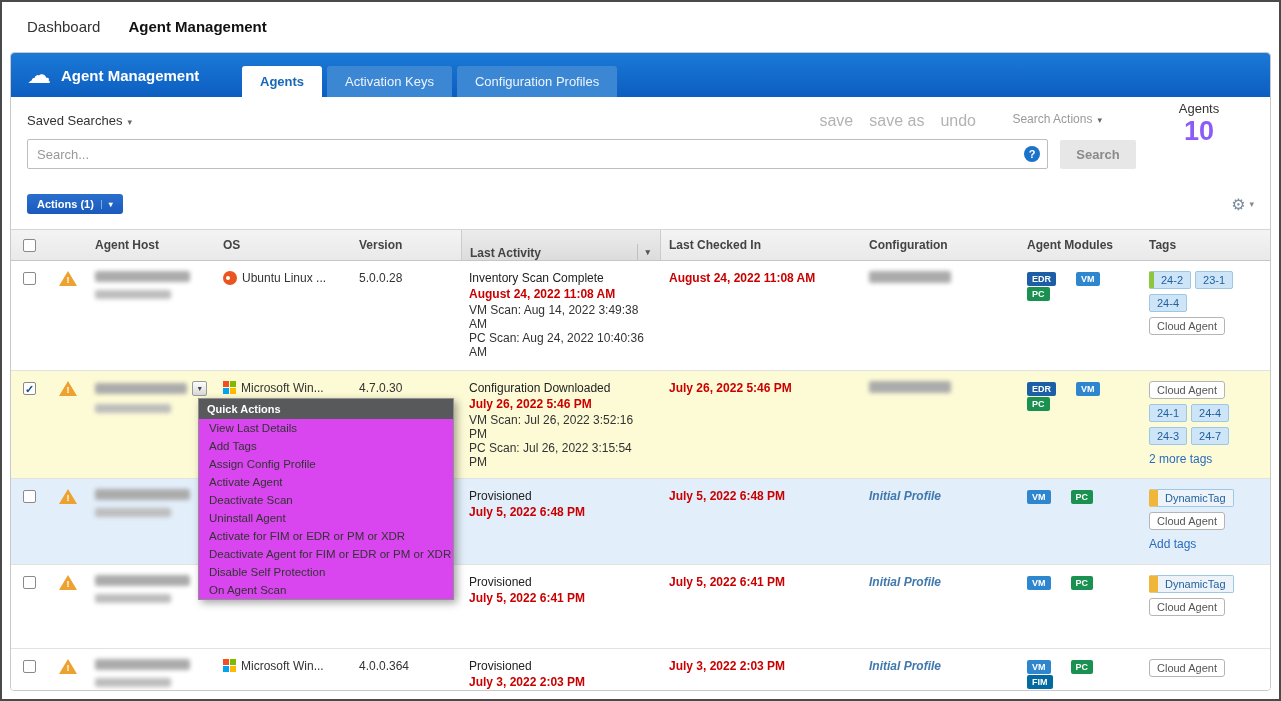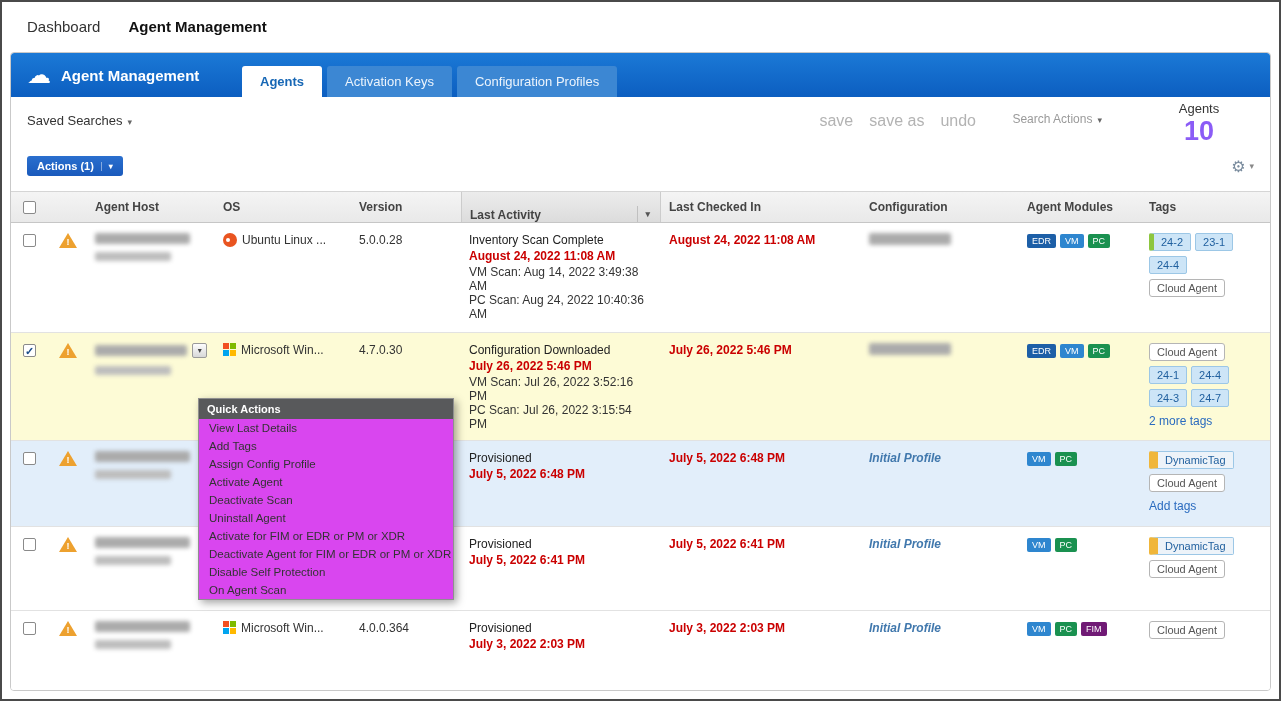--- a/index.html
+++ b/index.html
@@ -103,22 +103,22 @@
     linear-gradient(#f25022,#f25022) 0 0/6px 6px no-repeat,
     linear-gradient(#7fba00,#7fba00) 7px 0/6px 6px no-repeat,
     linear-gradient(#00a4ef,#00a4ef) 0 7px/6px 6px no-repeat,
     linear-gradient(#ffb900,#ffb900) 7px 7px/6px 6px no-repeat; }
   .act-title { color:#222; }
   .act-date { color:#ca0000; font-weight:bold; margin:2px 0; }
   .act-line { color:#333; }
   .c-checkedin { color:#ca0000; font-weight:bold; }
   .cfg { width:82px; height:12px; }
   .profile { font-style:italic; color:#4178ad; font-weight:bold; cursor:pointer; }
-  .mod { display:inline-block; color:#fff; font-size:9px; font-weight:normal; padding:2px 5px;
-    border-radius:2px; margin-right:4px; }
+  .mod { display:inline-block; color:#fff; font-size:9px; font-weight:bold; padding:2px 5px;
+    border-radius:2px; margin-right:20px; }
   .c-tags { line-height:1; }
   .tag { display:inline-block; height:18px; line-height:16px; padding:0 7px; font-size:11px;
     margin:0 4px 5px 0; border-radius:2px; cursor:pointer; white-space:nowrap; }
   .tag-blue { background:#cde5f7; border:1px solid #9cc7e6; color:#1f5f9e; }
   .tag-plain { background:#fff; border:1px solid #b5b5b5; color:#555; border-radius:3px; }
   .tag-dynamic { background:#edf3f9; border:1px solid #9cc7e6; color:#1f5f9e;
     border-left:9px solid #f0b63a; }
   .tag-link { display:block; color:#2a6bbf; font-size:12px; margin-top:3px; cursor:pointer; }
 
   
@@ -153,20 +153,27 @@
       <div class="ctl-row1">
         <span class="saved-searches" data-name="saved-searches-dropdown"><span data-name="saved-searches-label">Saved Searches</span><span class="caret" data-name="chevron-down-icon">▾</span></span>
         <span class="dim-links" data-name="save-links">
           <span class="dim" data-name="save-link">save</span>
           <span class="dim" data-name="save-as-link">save as</span>
           <span class="dim" data-name="undo-link">undo</span>
         </span>
         <span class="search-actions" data-name="search-actions-dropdown"><span data-name="search-actions-label">Search Actions</span><span class="caret" data-name="chevron-down-icon">▾</span></span>
       </div>
 
+      <div class="ctl-row2">
+        <span class="search-wrap" data-name="search-field-wrap">
+          <input class="search-input" data-name="search-input" placeholder="Search..." style="">
+          <span class="help" data-name="help-icon">?</span>
+        </span>
+        <button class="search-btn" data-name="search-button">Search</button>
+      </div>
 
       <div class="agents-block" data-name="agents-count-block">
         <div class="agents-label" data-name="agents-label">Agents</div>
         <div class="agents-count" data-name="agents-count">10</div>
       </div>
 
       <div class="ctl-row3">
         <span class="actions-btn" data-name="actions-button">
             <span data-name="actions-button-label">Actions (1)</span>
             <span class="btn-caret" data-name="chevron-down-icon">▾</span>
@@ -290,21 +297,21 @@
               <div class="host-line2"><span class="redact hr2" data-name="redacted-host-detail"></span></div>
             </div>
             <div class="cell c-os" data-name="os-cell"><span class="os-icon os-windows" data-name="windows-os-icon"></span><span class="os-label" data-name="os-name">Microsoft Win...</span></div>
             <div class="cell c-version" data-name="agent-version">4.0.0.364</div>
             <div class="cell c-activity" data-name="last-activity-cell">
               <div class="act-title" data-name="last-activity-title">Provisioned</div>
               <div class="act-date" data-name="last-activity-date">July 3, 2022 2:03 PM</div>
             </div>
             <div class="cell c-checkedin" data-name="last-checked-in">July 3, 2022 2:03 PM</div>
             <div class="cell c-config" data-name="configuration-cell"><span class="profile" data-name="configuration-profile">Initial Profile</span></div>
-            <div class="cell c-modules" data-name="agent-modules-cell"><span class="mod" data-name="module-badge-vm" style="background: rgb(46, 134, 207);">VM</span><span class="mod" data-name="module-badge-pc" style="background: rgb(26, 145, 80);">PC</span><span class="mod" data-name="module-badge-fim" style="background: #701a75;">FIM</span></div>
+            <div class="cell c-modules" data-name="agent-modules-cell"><span class="mod" data-name="module-badge-vm" style="background: rgb(46, 134, 207);">VM</span><span class="mod" data-name="module-badge-pc" style="background: rgb(26, 145, 80);">PC</span><span class="mod" data-name="module-badge-fim" style="background: #0369a1;">FIM</span></div>
             <div class="cell c-tags" data-name="tags-cell"><span class="tag tag-plain" data-name="tag">Cloud Agent</span></div>
           </div>
         </div>
     </div>
 
   </div>
 
   <div class="qa-menu" data-name="quick-actions-menu">
       <div class="qa-title" data-name="quick-actions-title">Quick Actions</div>
       <div class="qa-item" data-name="menu-item-view-asset-details">View Last Details</div>

